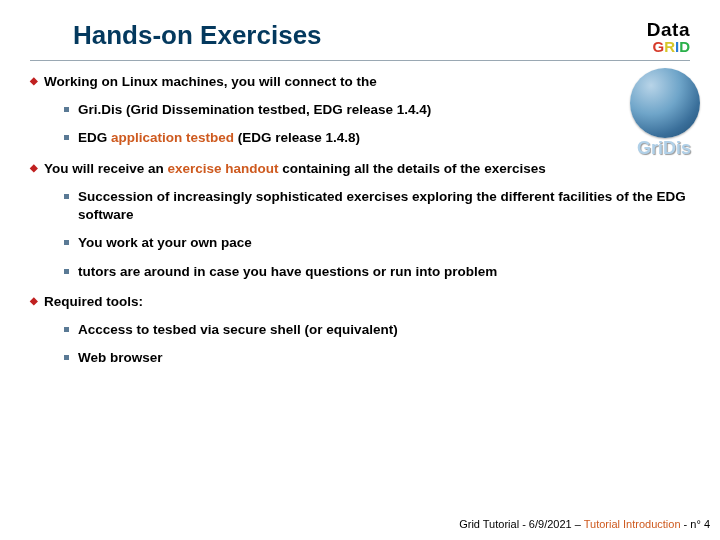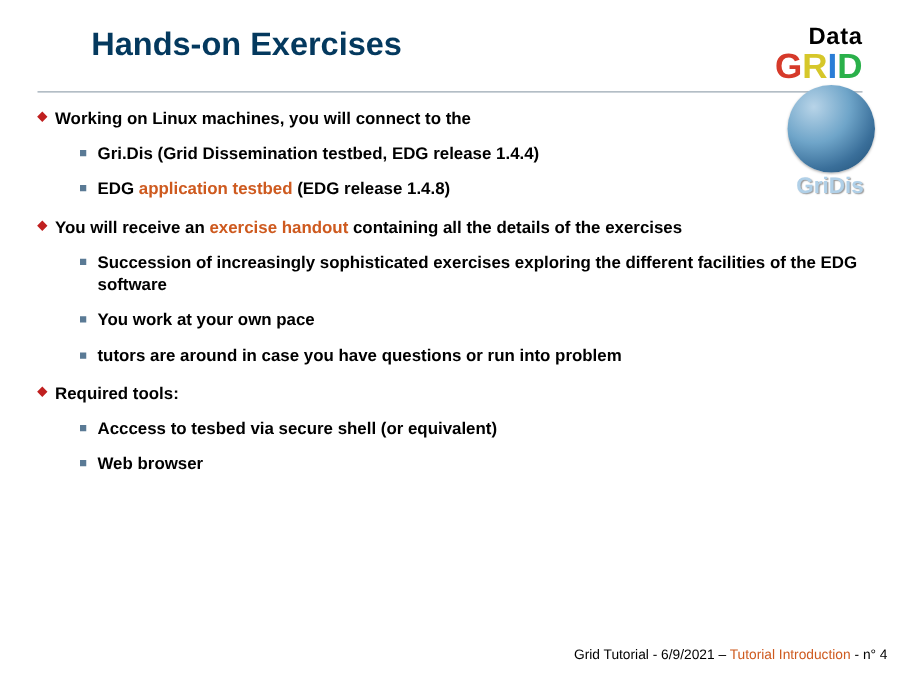--- a/index.html
+++ b/index.html
@@ -26,21 +26,21 @@
     color: #04395e;
     margin-left: 43px;
   }
   .hr {
     border: none;
     border-top: 1px solid #9aa8b3;
     margin-bottom: 12px;
   }
   .datagrid-logo { text-align:right; }
   .datagrid-logo .data-text { font-size:19px; font-weight:bold; color:#000; letter-spacing:0.5px; line-height:1; }
-  .datagrid-logo .grid-text { font-size:28px; font-weight:bold; line-height:1; }
+  .datagrid-logo .grid-text { font-size:15px; font-weight:bold; line-height:1; }
   .datagrid-logo .g { color:#d63a2a; }
   .datagrid-logo .r { color:#d6c72a; }
   .datagrid-logo .i { color:#2a7dd6; }
   .datagrid-logo .d { color:#2ab04a; }
   .content {
     font-size: 13.5px;
     color: #000;
     line-height: 1.35;
   }
   .L1 { position: relative; padding-left: 14px; margin-top: 12px; font-weight: bold; }

